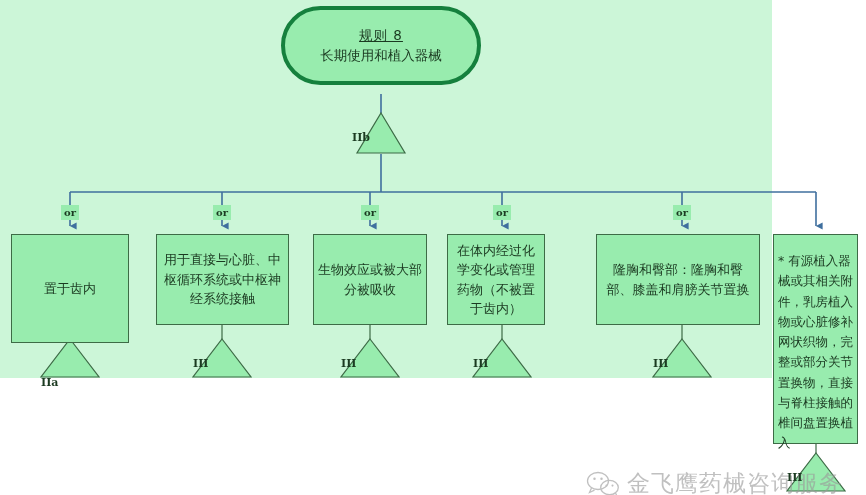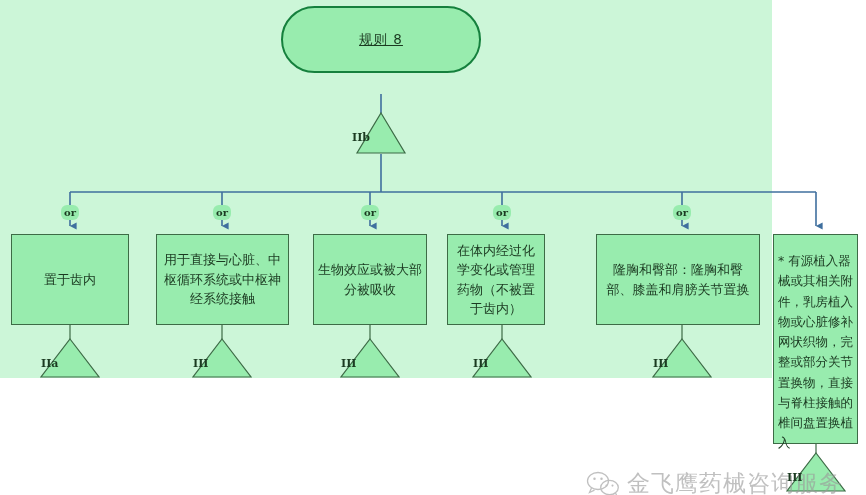--- a/index.html
+++ b/index.html
@@ -26,23 +26,23 @@
     width: 772px;
     height: 378px;
     background: #ccf6d8;
   }
   
   .root-node {
     position: absolute;
     left: 281px;
     top: 6px;
     width: 200px;
-    height: 67px;
+    height: 79px;
     background: #98ecae;
-    border: 2px solid #15803d;
+    border: 4px solid #15803d;
     border-radius: 44px / 44px;
     box-sizing: border-box;
     display: flex;
     flex-direction: column;
     align-items: center;
     justify-content: center;
     color: #1b3a21;
     font-size: 13.5px;
     line-height: 1.42;
   }
@@ -97,21 +97,20 @@
     position: absolute;
     width: 18px;
     height: 15px;
     background: #98ecae;
     color: #1b3a21;
     font-family: "DejaVu Serif", "Liberation Serif", serif;
     font-size: 10px;
     font-weight: 700;
     line-height: 15px;
     text-align: center;
-    border-radius: 6px;
   }
 
   
   .watermark {
     position: absolute;
     left: 586px;
     top: 468px;
     display: flex;
     align-items: center;
     gap: 7px;
@@ -174,33 +173,34 @@
     <polygon points="70,339 99,377 41,377" fill="#98ecae" stroke="#3d6b46" stroke-width="1.2"></polygon>
     <polygon points="222,339 251,377 193,377" fill="#98ecae" stroke="#3d6b46" stroke-width="1.2"></polygon>
     <polygon points="370,339 399,377 341,377" fill="#98ecae" stroke="#3d6b46" stroke-width="1.2"></polygon>
     <polygon points="502,339 531,377 473,377" fill="#98ecae" stroke="#3d6b46" stroke-width="1.2"></polygon>
     <polygon points="682,339 711,377 653,377" fill="#98ecae" stroke="#3d6b46" stroke-width="1.2"></polygon>
     <polygon points="816,453 845,491 787,491" fill="#98ecae" stroke="#3d6b46" stroke-width="1.2"></polygon>
   </svg>
 
   <div class="root-node">
     <span class="root-line underline">规则 8</span>
+    <span class="root-line">长期使用和植入器械</span>
   </div>
 
   <div class="tri" style="left:352px; top:114px;">
     <span class="tri-label">IIb</span>
   </div>
 
   <div class="or-label" style="left:61px;  top:205px;">or</div>
   <div class="or-label" style="left:213px; top:205px;">or</div>
   <div class="or-label" style="left:361px; top:205px;">or</div>
   <div class="or-label" style="left:493px; top:205px;">or</div>
   <div class="or-label" style="left:673px; top:205px;">or</div>
 
-  <div class="cond-box" style="left:11px;  top:234px; width:118px; height:91px;">
+  <div class="cond-box" style="left:11px;  top:234px; width:118px; height:109px;">
     <span class="cond-text">置于齿内</span>
   </div>
 
   <div class="cond-box" style="left:156px; top:234px; width:133px; height:91px;justify-content:center;">
     <span class="cond-text">用于直接与心脏、中枢循环系统或中枢神经系统接触</span>
   </div>
 
   <div class="cond-box" style="left:313px; top:234px; width:114px; height:91px;justify-content:center;">
     <span class="cond-text">生物效应或被大部分被吸收</span>
   </div>
@@ -210,21 +210,21 @@
   </div>
 
   <div class="cond-box" style="left:596px; top:234px; width:164px; height:91px;">
     <span class="cond-text">隆胸和臀部：隆胸和臀部、膝盖和肩膀关节置换</span>
   </div>
 
   <div class="cond-box tall" style="left:773px; top:234px; width:85px; height:210px;">
     <span class="cond-text">* 有源植入器械或其相关附件，乳房植入物或心脏修补网状织物，完整或部分关节置换物，直接与脊柱接触的椎间盘置换植入</span>
   </div>
 
-  <div class="tri" style="left:41px;  top:340px;">
+  <div class="tri" style="left:41px;  top:359px;">
     <span class="tri-label">IIa</span>
   </div>
   <div class="tri" style="left:193px; top:340px;">
     <span class="tri-label">III</span>
   </div>
   <div class="tri" style="left:341px; top:340px;">
     <span class="tri-label">III</span>
   </div>
   <div class="tri" style="left:473px; top:340px;">
     <span class="tri-label">III</span>

